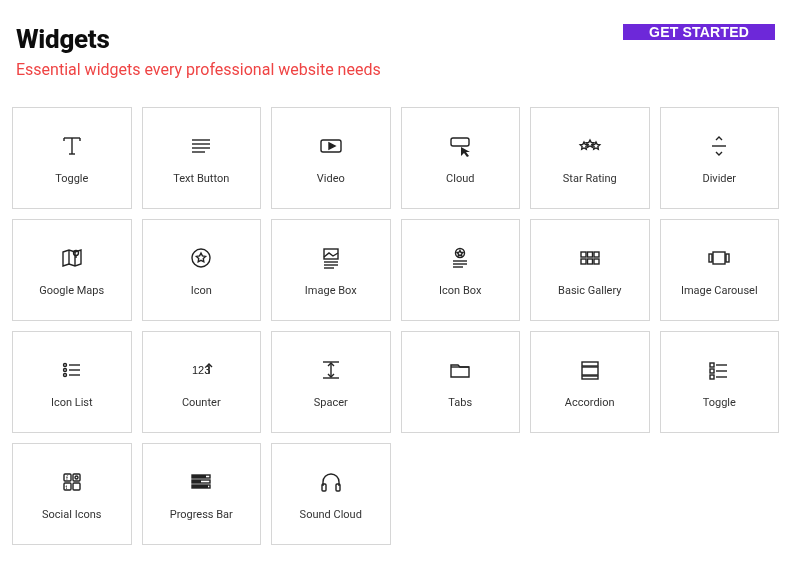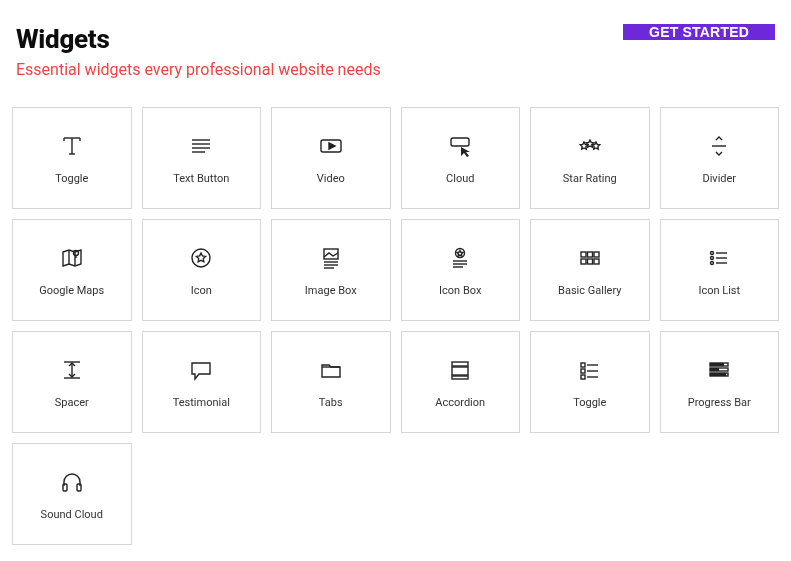--- a/index.html
+++ b/index.html
@@ -221,57 +221,69 @@
           <rect x="11.5" y="8" width="5" height="5"></rect>
           <rect x="18" y="8" width="5" height="5"></rect>
           <rect x="5" y="15" width="5" height="5"></rect>
           <rect x="11.5" y="15" width="5" height="5"></rect>
           <rect x="18" y="15" width="5" height="5"></rect>
         </svg>
     </span>
     <span class="widget-label">Basic Gallery</span>
   </div>
 
+  <div class="widget-card">
+    <span class="widget-icon">
+      <svg viewBox="0 0 28 28">
+          <rect x="8" y="8" width="12" height="12"></rect>
+          <rect x="4" y="10" width="3" height="8"></rect>
+          <rect x="21" y="10" width="3" height="8"></rect>
+        </svg>
+    </span>
+    <span class="widget-label">Image Carousel</span>
+  </div>
 
   <div class="widget-card">
     <span class="widget-icon">
       <svg viewBox="0 0 28 28">
           <circle cx="7" cy="9" r="1.5"></circle>
           <line x1="11" y1="9" x2="22" y2="9"></line>
           <circle cx="7" cy="14" r="1.5"></circle>
           <line x1="11" y1="14" x2="22" y2="14"></line>
           <circle cx="7" cy="19" r="1.5"></circle>
           <line x1="11" y1="19" x2="22" y2="19"></line>
         </svg>
     </span>
     <span class="widget-label">Icon List</span>
   </div>
 
+  <div class="widget-card">
+    <span class="widget-icon">
+      <svg viewBox="0 0 28 28">
+          <text x="5" y="18" font-size="11" font-family="Arial" fill="#222" stroke="none">123</text>
+          <line x1="22" y1="18" x2="22" y2="8"></line>
+          <polyline points="19,11 22,8 25,11"></polyline>
+        </svg>
+    </span>
+    <span class="widget-label">Counter</span>
+  </div>
 
   <div class="widget-card">
     <span class="widget-icon">
       <svg viewBox="0 0 28 28">
           <line x1="6" y1="6" x2="22" y2="6"></line>
           <line x1="6" y1="22" x2="22" y2="22"></line>
           <line x1="14" y1="8" x2="14" y2="20"></line>
           <polyline points="11,10 14,7 17,10"></polyline>
           <polyline points="11,18 14,21 17,18"></polyline>
         </svg>
     </span>
     <span class="widget-label">Spacer</span>
   </div>
 
-  <div class="widget-card">
-    <span class="widget-icon">
-      <svg viewBox="0 0 28 28">
-          <path d="M5 7 H23 V18 H12 L8 23 V18 H5 Z"></path>
-        </svg>
-    </span>
-    <span class="widget-label">Testimonial</span>
-  </div>
 
   <div class="widget-card">
     <span class="widget-icon">
       <svg viewBox="0 0 28 28">
           <path d="M5 9 H12 L14 11 H23 V21 H5 Z"></path>
           <line x1="5" y1="11" x2="23" y2="11"></line>
         </svg>
     </span>
     <span class="widget-label">Tabs</span>
   </div>
@@ -294,20 +306,34 @@
           <line x1="11" y1="9" x2="22" y2="9"></line>
           <rect x="5" y="13" width="4" height="4"></rect>
           <line x1="11" y1="15" x2="22" y2="15"></line>
           <rect x="5" y="19" width="4" height="4"></rect>
           <line x1="11" y1="21" x2="22" y2="21"></line>
         </svg>
     </span>
     <span class="widget-label">Toggle</span>
   </div>
 
+  <div class="widget-card">
+    <span class="widget-icon">
+      <svg viewBox="0 0 28 28">
+          <rect x="6" y="6" width="7" height="7" rx="1"></rect>
+          <rect x="15" y="6" width="7" height="7" rx="1"></rect>
+          <rect x="6" y="15" width="7" height="7" rx="1"></rect>
+          <rect x="15" y="15" width="7" height="7" rx="1"></rect>
+          <text x="8" y="12" font-size="6" fill="#222" stroke="none">f</text>
+          <circle cx="18.5" cy="9.5" r="1.5"></circle>
+          <text x="7.5" y="21" font-size="5" fill="#222" stroke="none">t</text>
+        </svg>
+    </span>
+    <span class="widget-label">Social Icons</span>
+  </div>
 
   <div class="widget-card">
     <span class="widget-icon">
       <svg viewBox="0 0 28 28">
           <rect x="5" y="7" width="18" height="3"></rect>
           <rect x="5" y="7" width="14" height="3" fill="#222" stroke="none"></rect>
           <rect x="5" y="12" width="18" height="3"></rect>
           <rect x="5" y="12" width="9" height="3" fill="#222" stroke="none"></rect>
           <rect x="5" y="17" width="18" height="3"></rect>
           <rect x="5" y="17" width="16" height="3" fill="#222" stroke="none"></rect>

